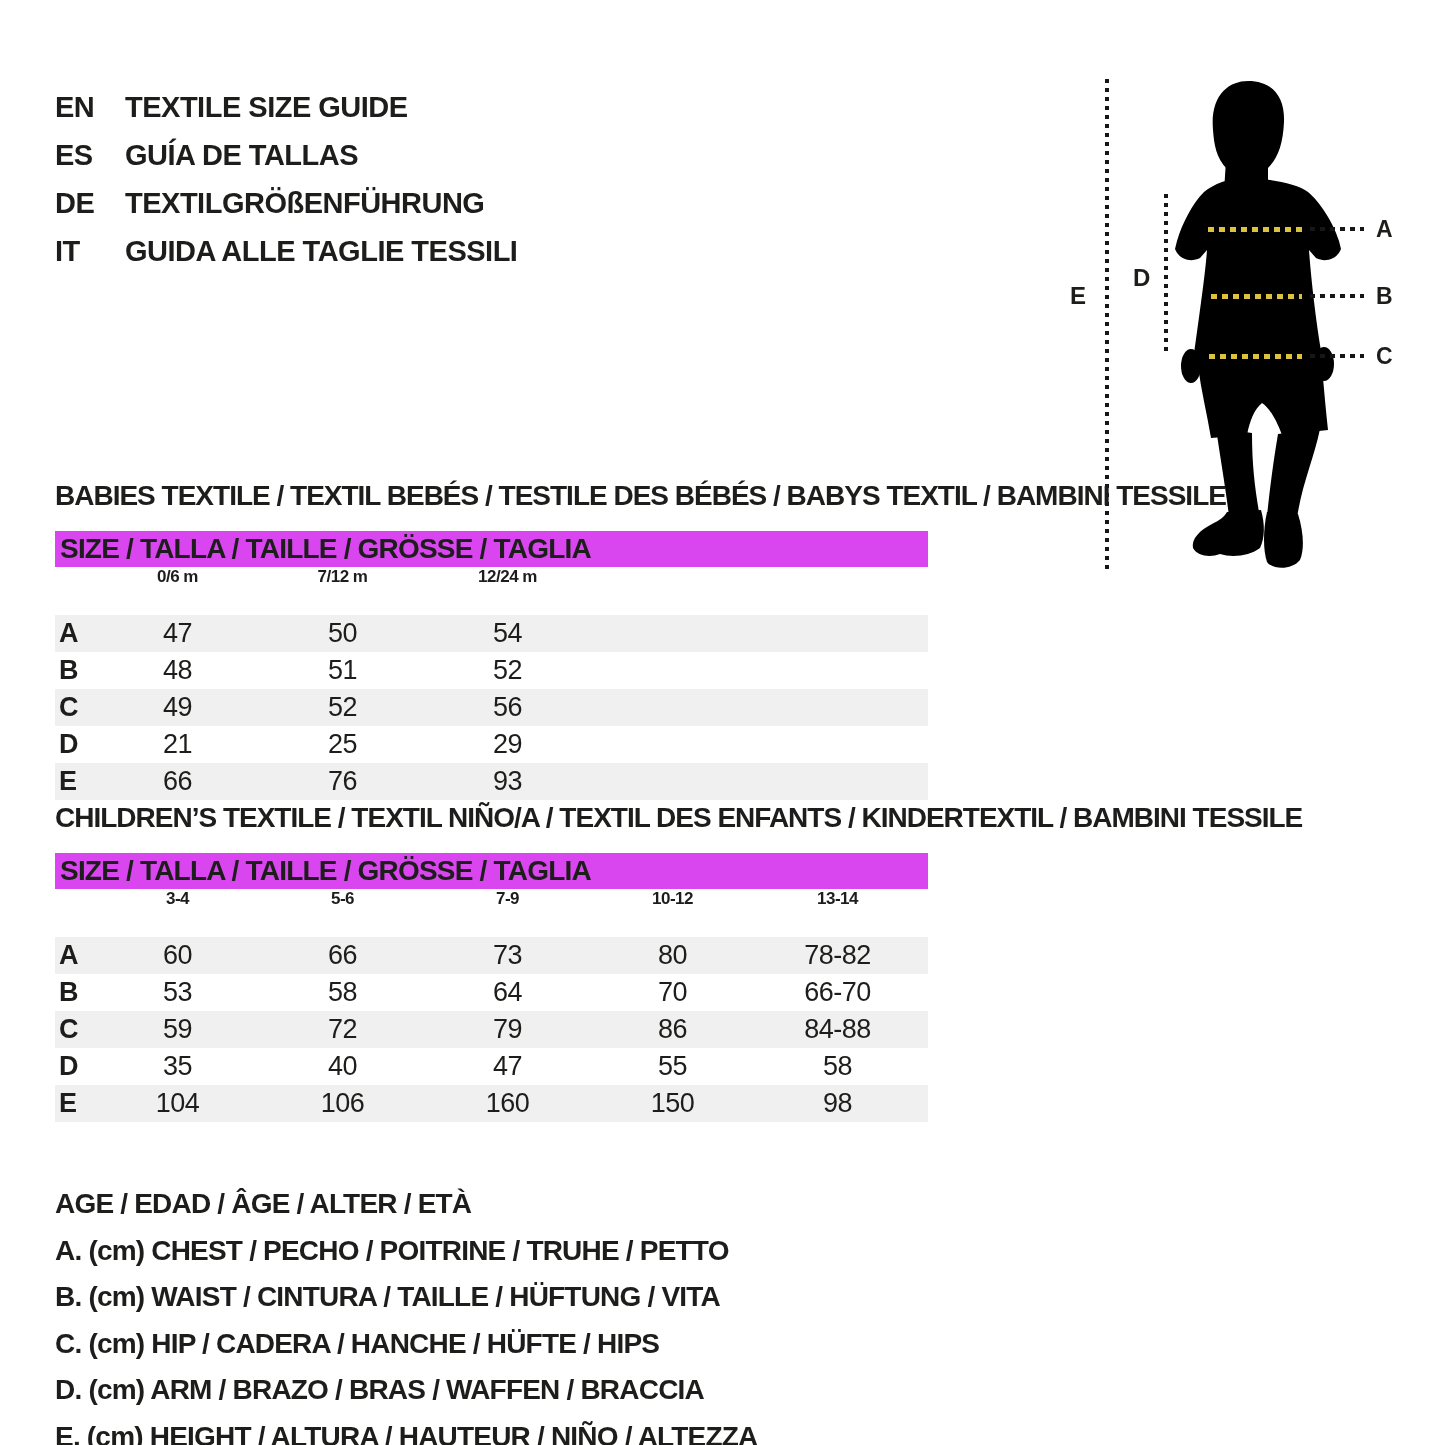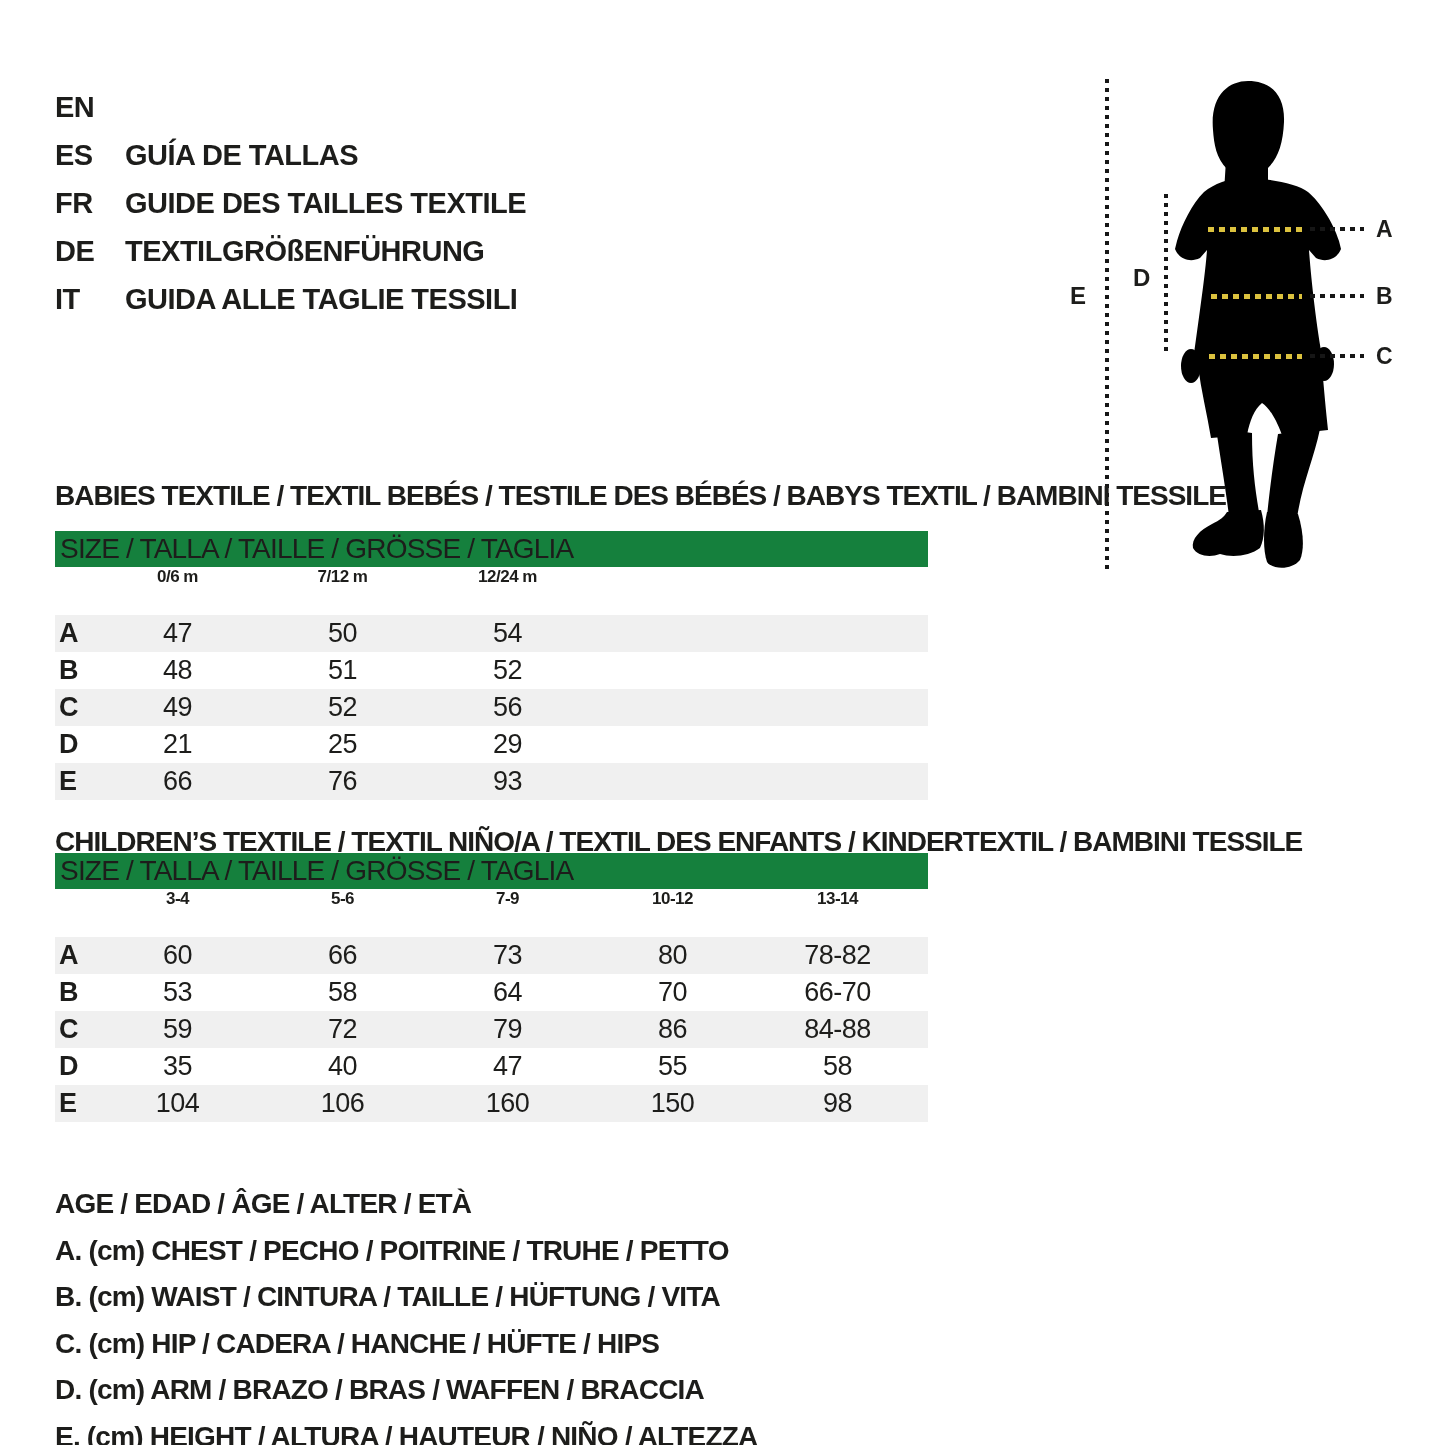--- a/index.html
+++ b/index.html
@@ -8,22 +8,22 @@
     font-family:"Liberation Sans", sans-serif;color:#1d1d1b;overflow:hidden;
   }
   
   .lang-block{position:absolute;left:55px;top:76px;}
   .lang-row{display:flex;height:48px;align-items:flex-end;font-size:29px;font-weight:700;letter-spacing:-0.5px;}
   .lang-code{width:70px;flex:0 0 70px;}
   
   .section-title{position:absolute;left:55px;font-size:28px;font-weight:700;letter-spacing:-1px;white-space:nowrap;}
   
   .size-table{position:absolute;left:55px;width:873px;}
-  .bar{height:36px;background:#15803d;display:flex;align-items:center;padding-left:5px;
-       font-size:28px;font-weight:400;letter-spacing:-0.8px;box-sizing:border-box;}
+  .bar{height:36px;background:#d946ef;display:flex;align-items:center;padding-left:5px;
+       font-size:28px;font-weight:700;letter-spacing:-0.8px;box-sizing:border-box;}
   .cols{height:48px;display:flex;align-items:flex-start;font-size:17px;font-weight:700;letter-spacing:-0.5px;}
   .trow{height:37px;display:flex;align-items:center;font-size:27px;letter-spacing:-0.5px;}
   .trow.striped{background:#f0f0f0;}
   .lbl{width:40px;flex:0 0 40px;padding-left:4px;font-weight:700;box-sizing:border-box;}
   .cell{width:165px;flex:0 0 165px;text-align:center;}
   
   .legend{position:absolute;left:55px;top:1135px;font-size:28px;font-weight:700;letter-spacing:-0.8px;line-height:46.5px;white-space:nowrap;margin-top:46px;}
   
   .vdots{position:absolute;width:4px;
          background-image:repeating-linear-gradient(to bottom,#161616 0 4.5px,transparent 4.5px 9px);}
@@ -33,28 +33,25 @@
          background-image:repeating-linear-gradient(to right,#161616 0 5px,transparent 5px 10px);}
   .mlabel{position:absolute;font-size:23px;font-weight:700;}
   .silhouette{position:absolute;left:1170px;top:78px;}
 </style>
 </head>
 <body>
 
 <div class="lang-block">
   <div class="lang-row">
     <span class="lang-code">EN</span>
+    <span class="lang-title">TEXTILE SIZE GUIDE</span>
   </div>
   <div class="lang-row">
     <span class="lang-code">ES</span>
     <span class="lang-title">GUÍA DE TALLAS</span>
-  </div>
-  <div class="lang-row">
-    <span class="lang-code">FR</span>
-    <span class="lang-title">GUIDE DES TAILLES TEXTILE</span>
   </div>
   <div class="lang-row">
     <span class="lang-code">DE</span>
     <span class="lang-title">TEXTILGRÖßENFÜHRUNG</span>
   </div>
   <div class="lang-row">
     <span class="lang-code">IT</span>
     <span class="lang-title">GUIDA ALLE TAGLIE TESSILI</span>
   </div>
 </div>
@@ -127,21 +124,21 @@
     <span class="cell">29</span>
   </div>
   <div class="trow striped">
     <span class="lbl">E</span>
     <span class="cell">66</span>
     <span class="cell">76</span>
     <span class="cell">93</span>
   </div>
 </div>
 
-<div class="section-title" style="top:802px;margin-top:24px;">CHILDREN’S TEXTILE / TEXTIL NIÑO/A / TEXTIL DES ENFANTS / KINDERTEXTIL / BAMBINI TESSILE</div>
+<div class="section-title" style="top:802px;">CHILDREN’S TEXTILE / TEXTIL NIÑO/A / TEXTIL DES ENFANTS / KINDERTEXTIL / BAMBINI TESSILE</div>
 
 <div class="size-table" style="top:853px;">
   <div class="bar">SIZE / TALLA / TAILLE / GRÖSSE / TAGLIA</div>
   <div class="cols">
     <span class="lbl"></span>
     <span class="cell">3-4</span>
     <span class="cell">5-6</span>
     <span class="cell">7-9</span>
     <span class="cell">10-12</span>
     <span class="cell">13-14</span>

